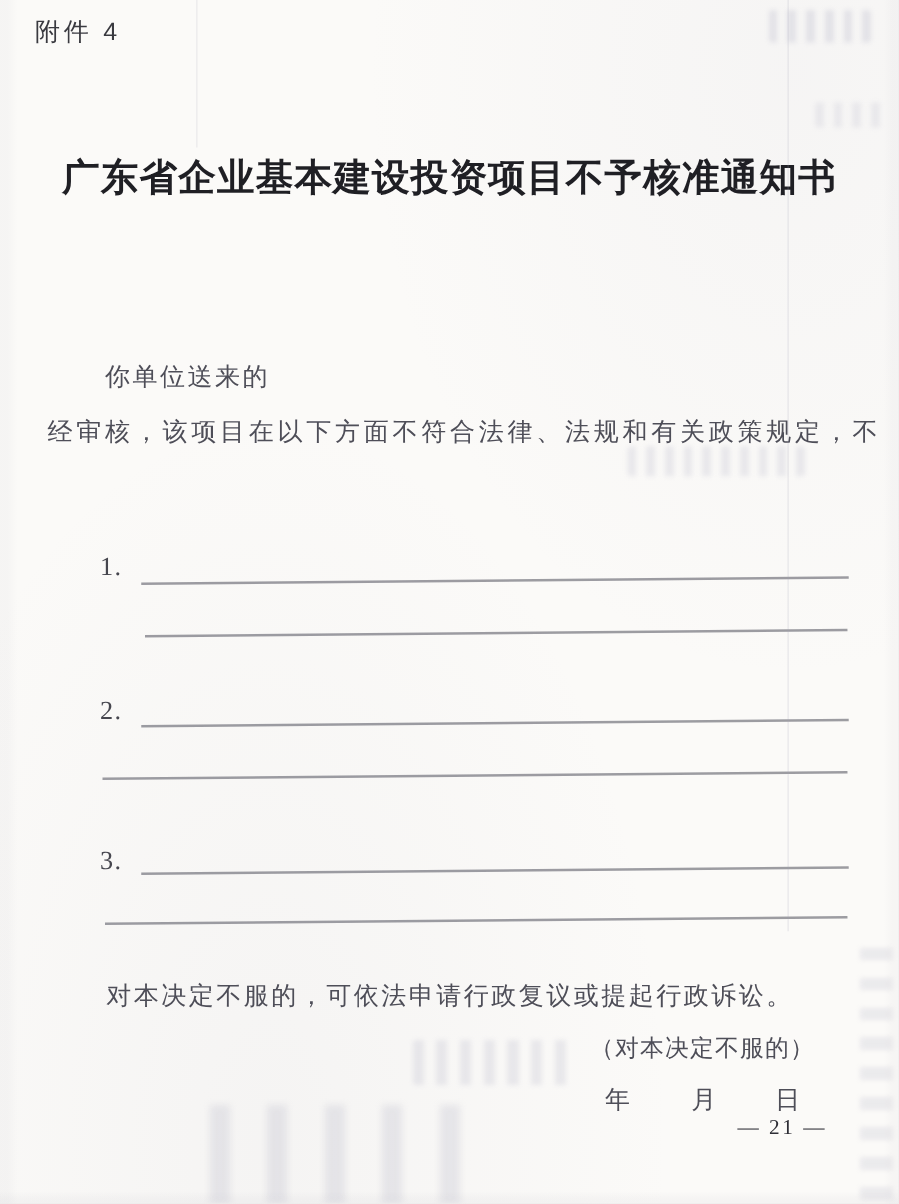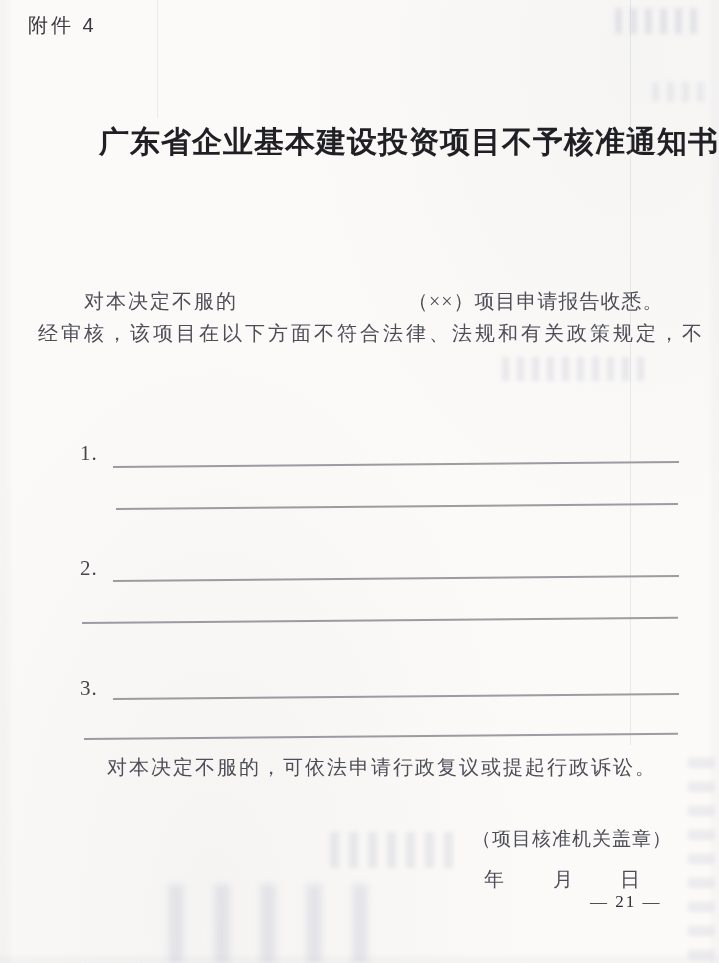--- a/index.html
+++ b/index.html
@@ -27,44 +27,44 @@
   }
   .abs{position:absolute;white-space:nowrap;}
   .attachment{
     left:28px;top:12px;
     font-family:"Liberation Sans","DejaVu Sans",sans-serif;
     font-size:20px;font-weight:500;letter-spacing:3px;
     color:var(--ink-muted);
   }
   .title{
     left:0;top:122px;width:719px;
-    text-align:right;
+    text-align:center;
     font-family:"Liberation Sans","DejaVu Sans",sans-serif;
     font-size:30px;font-weight:700;letter-spacing:1px;
     color:var(--ink-title);
   }
   .body-text{font-size:20px;letter-spacing:2px;color:var(--ink-body);}
   .salutation{left:38px;top:247px;}
   .receipt-left{left:84px;top:288px;}
   .receipt-right{left:408px;top:288px;letter-spacing:1px;}
-  .review1{left:38px;top:320px;letter-spacing:3px;text-align:center;}
+  .review1{left:38px;top:332px;letter-spacing:3px;text-align:center;}
   .review2{left:38px;top:368px;}
   .item-number{
     font-size:21px;letter-spacing:1px;color:#46464e;
     font-family:"Liberation Serif","DejaVu Serif",serif;
   }
   .blank-line{
     height:0;border-top:2px solid var(--line);
     transform:rotate(-0.5deg);transform-origin:left center;
     opacity:.85;
   }
   .n1{left:80px;top:441px;} .l1a{left:113px;top:466px;width:566px;} .l1b{left:116px;top:508px;width:562px;}
   .n2{left:80px;top:556px;} .l2a{left:113px;top:580px;width:566px;} .l2b{left:82px;top:622px;width:596px;}
   .n3{left:80px;top:676px;} .l3a{left:113px;top:698px;width:566px;} .l3b{left:84px;top:738px;width:594px;}
-  .appeal{left:85px;top:754px;margin-left:22px;}
+  .appeal{left:85px;top:783px;}
   .stamp{left:472px;top:826px;font-size:19px;letter-spacing:1px;}
   .date-label{top:866px;font-size:20px;color:var(--ink-body);}
   .date-year{left:484px;} .date-month{left:553px;} .date-day{left:620px;}
   .pageno{
     left:590px;top:892px;
     font-size:17px;letter-spacing:2px;color:#2e2e36;
   }
   
   .crease{background:rgba(165,165,180,.22);width:1px;}
   .crease-right{left:630px;top:0;height:745px;}
@@ -91,40 +91,39 @@
 </head>
 <body>
 
 <div class="page">
 
   <div class="abs attachment">附件 4</div>
 
   <div class="abs title">广东省企业基本建设投资项目不予核准通知书</div>
 
 
-  <div class="abs body-text receipt-left">对本决定不服的</div>
-  <div class="abs body-text receipt-right">（××）项目申请报告收悉。</div>
+  <div class="abs body-text receipt-left">你单位送来的</div>
 
   <div class="abs body-text review1">经审核，该项目在以下方面不符合法律、法规和有关政策规定，不</div>
 
   <div class="abs item-number n1">1.</div>
   <div class="abs blank-line l1a"></div>
   <div class="abs blank-line l1b"></div>
 
   <div class="abs item-number n2">2.</div>
   <div class="abs blank-line l2a"></div>
   <div class="abs blank-line l2b"></div>
 
   <div class="abs item-number n3">3.</div>
   <div class="abs blank-line l3a"></div>
   <div class="abs blank-line l3b"></div>
 
   <div class="abs body-text appeal">对本决定不服的，可依法申请行政复议或提起行政诉讼。</div>
 
-  <div class="abs body-text stamp">（项目核准机关盖章）</div>
+  <div class="abs body-text stamp">（对本决定不服的）</div>
 
   <div class="abs date-label date-year">年</div>
   <div class="abs date-label date-month">月</div>
   <div class="abs date-label date-day">日</div>
 
   <div class="abs pageno">— 21 —</div>
 
   <div class="abs crease crease-right"></div>
   <div class="abs crease crease-left"></div>
   <div class="abs smudge smudge-topright"></div>

